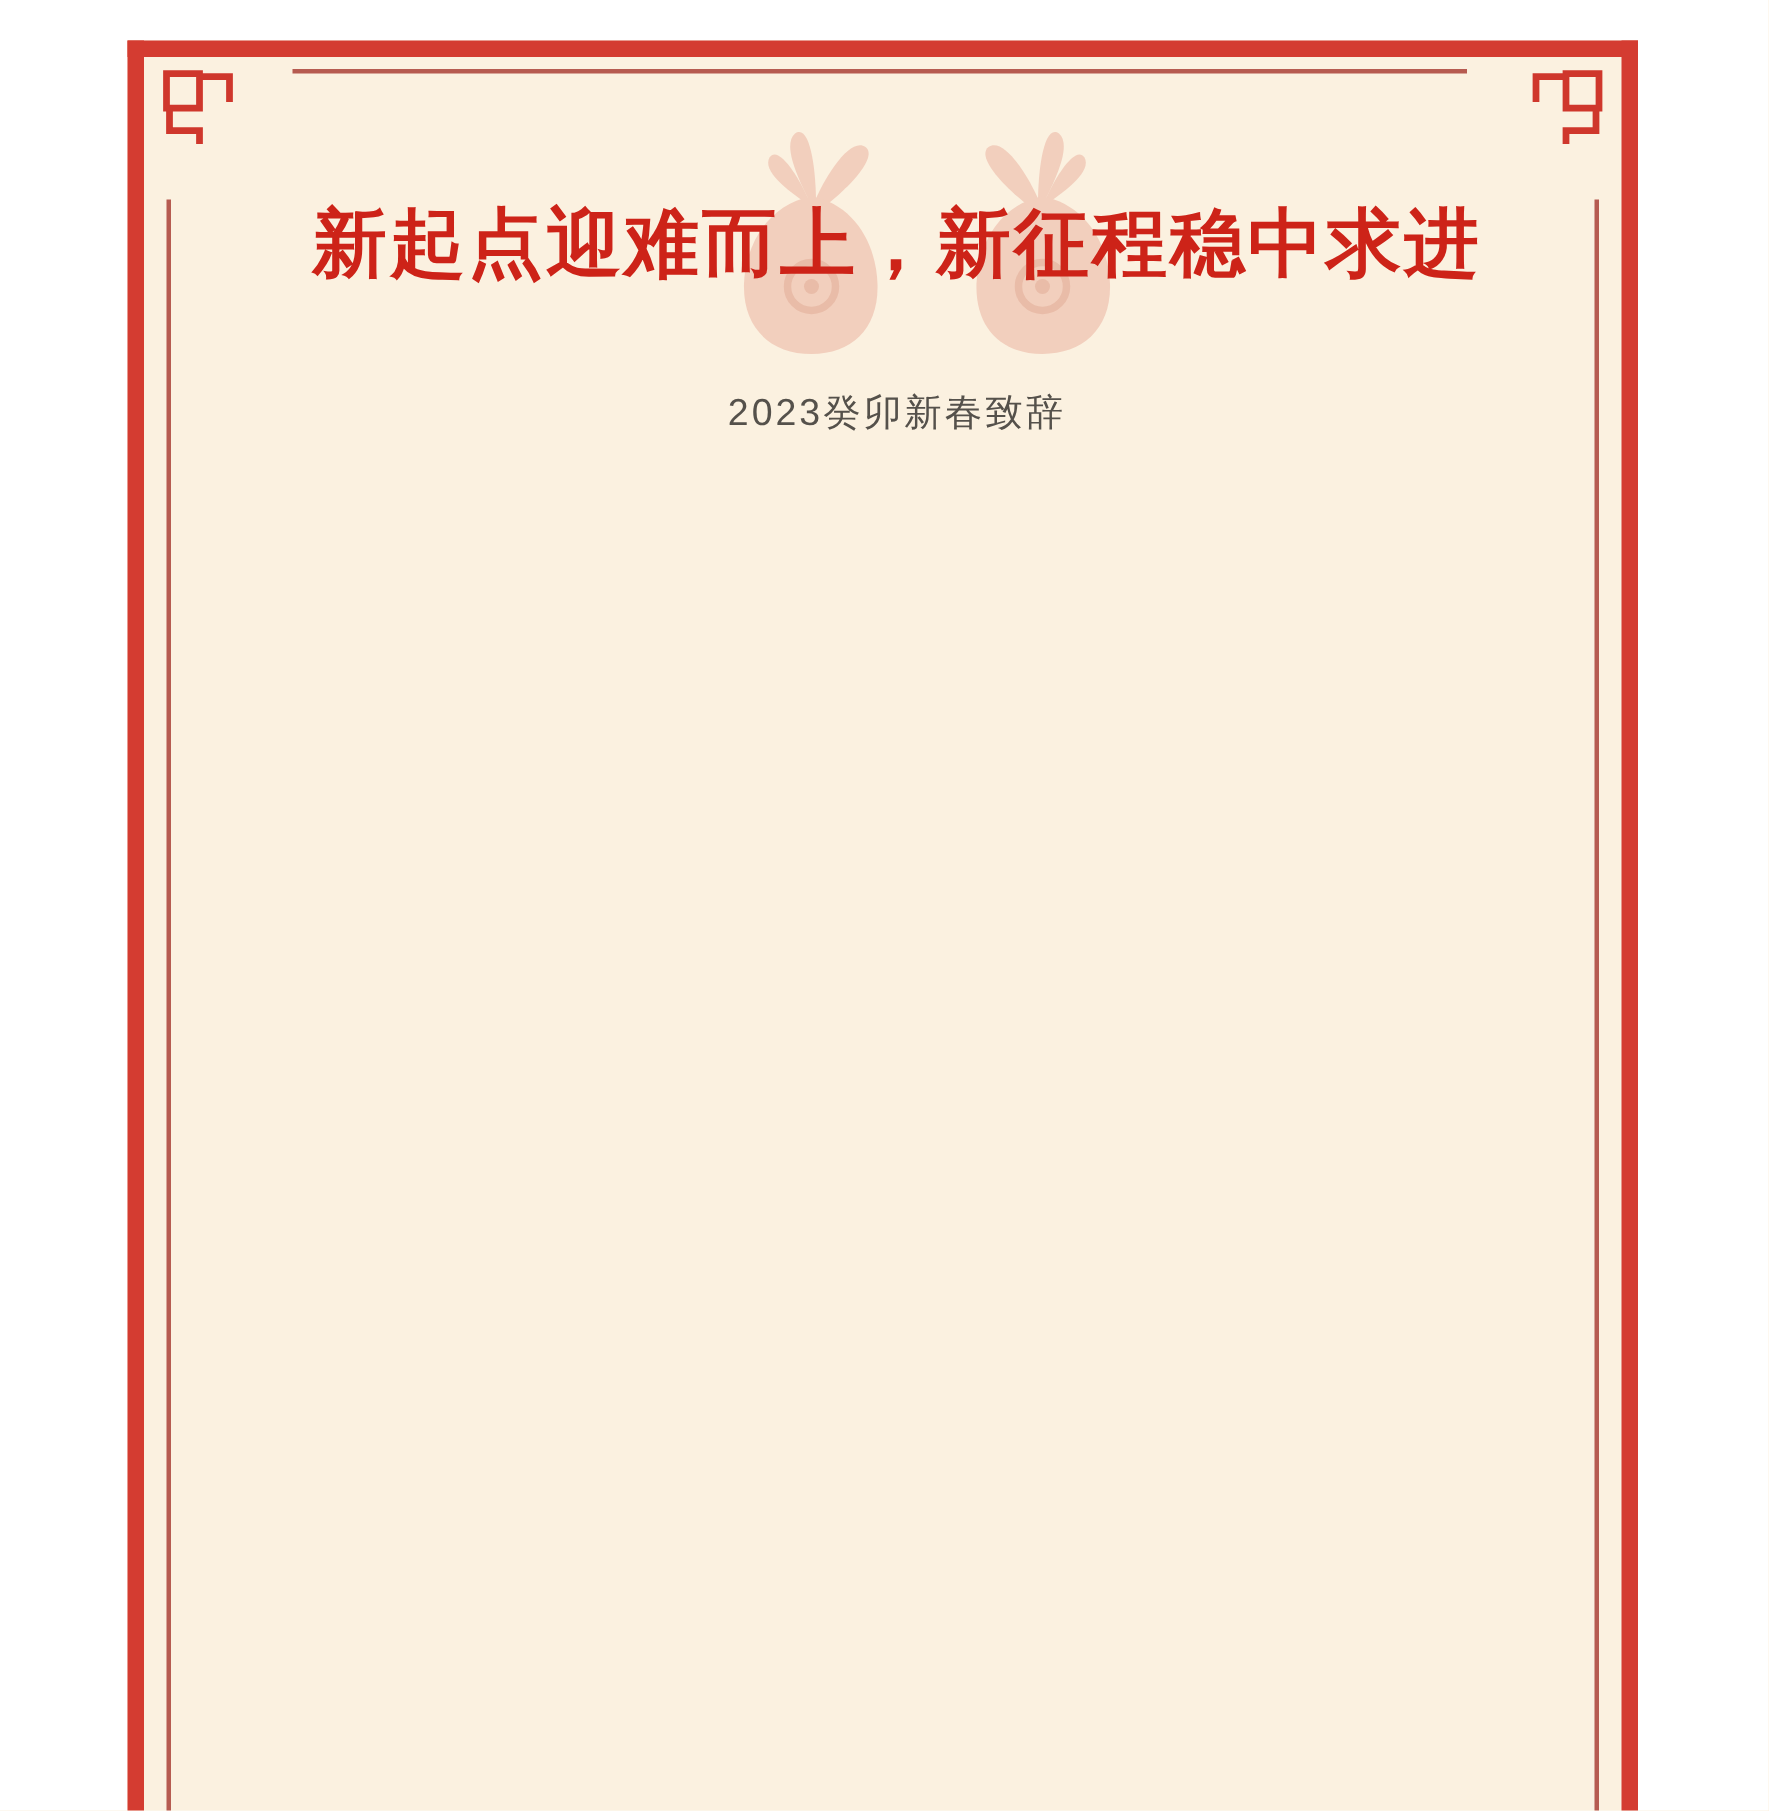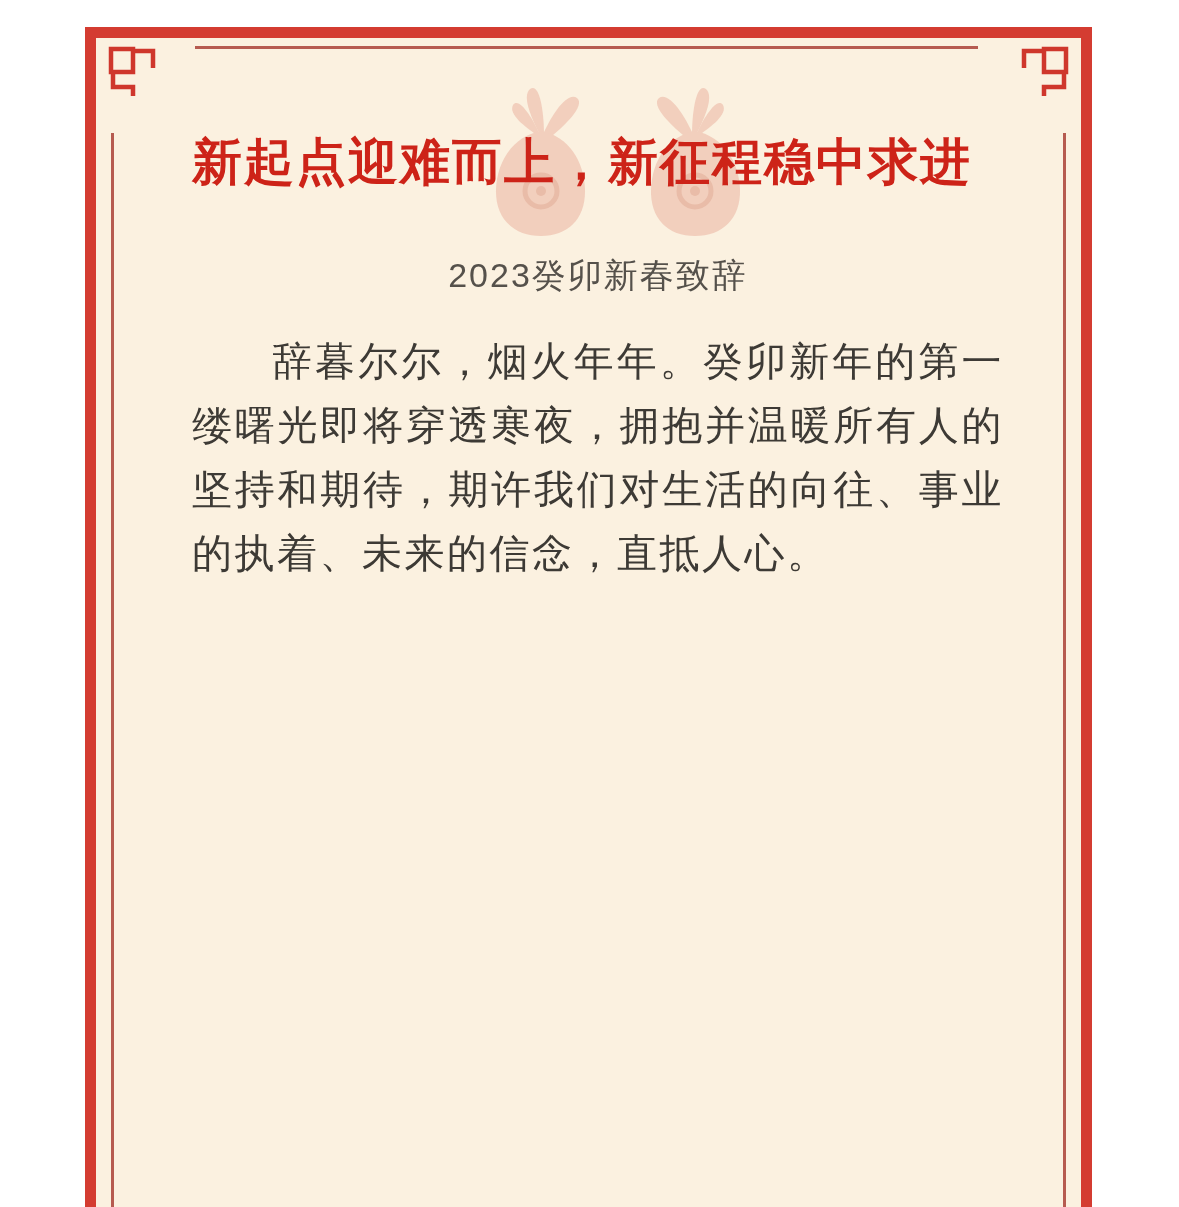--- a/index.html
+++ b/index.html
@@ -33,25 +33,26 @@
     position: absolute;
     left: 96px; top: 0;
     width: 812px;
   }
   .title {
     margin: 92px 0 0 0;
     font-size: 50px;
     line-height: 64px;
     font-weight: bold;
     letter-spacing: 2px;
+    text-align: center;
     color: #cd2318;
   }
   .subtitle {
     margin: 56px 0 0 0;
-    font-size: 34px;
+    font-size: 25px;
     line-height: 50px;
     font-weight: normal;
     letter-spacing: 2px;
     text-align: center;
     color: #55514b;
   }
   .para {
     margin: 0;
     font-size: 40px;
     line-height: 64px;
@@ -104,16 +105,15 @@
     </g>
     <g fill="none" stroke="#e9bca8" stroke-width="5">
       <circle cx="58" cy="108" r="16"></circle>
       <circle cx="58" cy="108" r="5" fill="#e9bca8" stroke="none"></circle>
     </g>
   </svg>
 
   <div class="content">
     <h1 class="title">新起点迎难而上，新征程稳中求进</h1>
     <h2 class="subtitle">2023癸卯新春致辞</h2>
-    <p class="para p1">辞暮尔尔，烟火年年。癸卯新年的第一缕曙光即将穿透寒夜，拥抱并温暖所有人的坚持和期待，期许我们对生活的向往、事业的执着、未来的信念，直抵人心。</p>
   </div>
 
 </div>
 
 </body></html>

